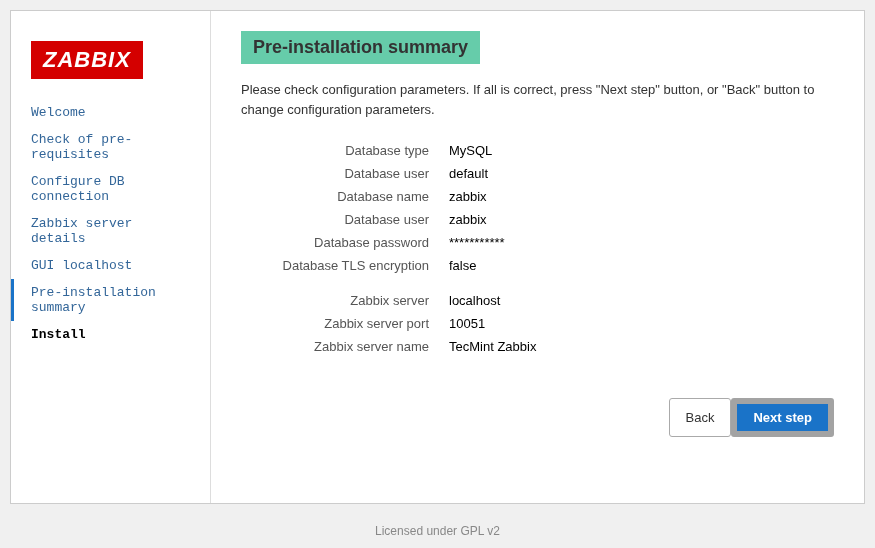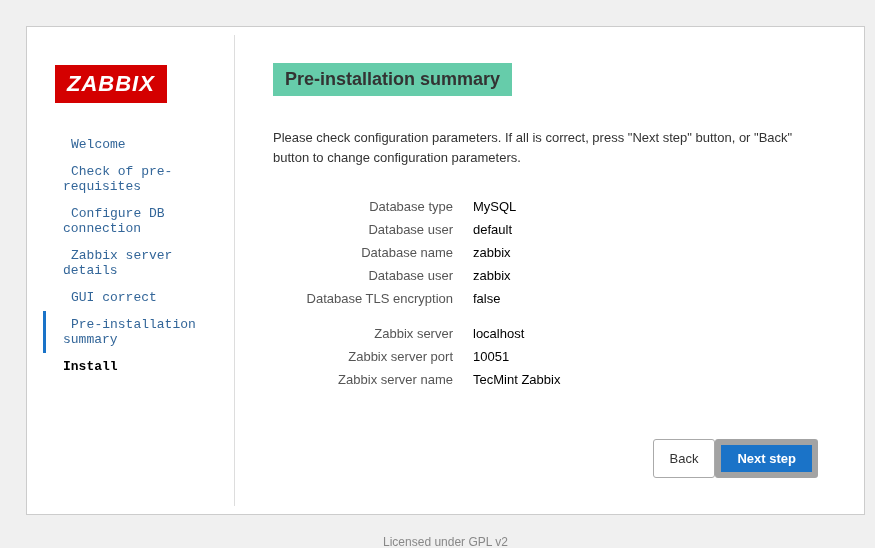--- a/index.html
+++ b/index.html
@@ -1,15 +1,15 @@
 <!DOCTYPE html>
 <html><head>
   <meta charset="utf-8">
   <style>
-    * { box-sizing: border-box; margin: 0; padding: 8px; }
+    * { box-sizing: border-box; margin: 0; padding: 0; }
     body {
       font-family: Arial, sans-serif;
       font-size: 13px;
       background: #f0f0f0;
       display: flex;
       flex-direction: column;
       width: 875px;
       min-height: 548px;
     }
     .main-wrapper {
@@ -137,21 +137,21 @@
 <div class="main-wrapper">
   <div class="sidebar">
     <div class="logo-area">
       <div class="logo">ZABBIX</div>
     </div>
     <ul class="sidebar-nav">
       <li><a href="#">Welcome</a></li>
       <li><a href="#">Check of pre-requisites</a></li>
       <li><a href="#">Configure DB connection</a></li>
       <li><a href="#">Zabbix server details</a></li>
-      <li><a href="#">GUI correct</a></li>
+      <li><a href="#">GUI localhost</a></li>
       <li class="active-indicator"><a href="#">Pre-installation summary</a></li>
       <li class="current-step">Install</li>
     </ul>
   </div>
 
   <div class="content">
     <div>
       <span class="page-title">Pre-installation summary</span>
     </div>
     <p class="description">Please check configuration parameters. If all is correct, press "Next step" button, or "Back" button to change configuration parameters.</p>
@@ -166,20 +166,24 @@
           <td>Database user</td>
           <td>default</td>
         </tr>
         <tr>
           <td>Database name</td>
           <td>zabbix</td>
         </tr>
         <tr>
           <td>Database user</td>
           <td>zabbix</td>
+        </tr>
+        <tr>
+          <td>Database password</td>
+          <td>***********</td>
         </tr>
         <tr>
           <td>Database TLS encryption</td>
           <td>false</td>
         </tr>
         <tr class="section-gap">
           <td>Zabbix server</td>
           <td>localhost</td>
         </tr>
         <tr>

